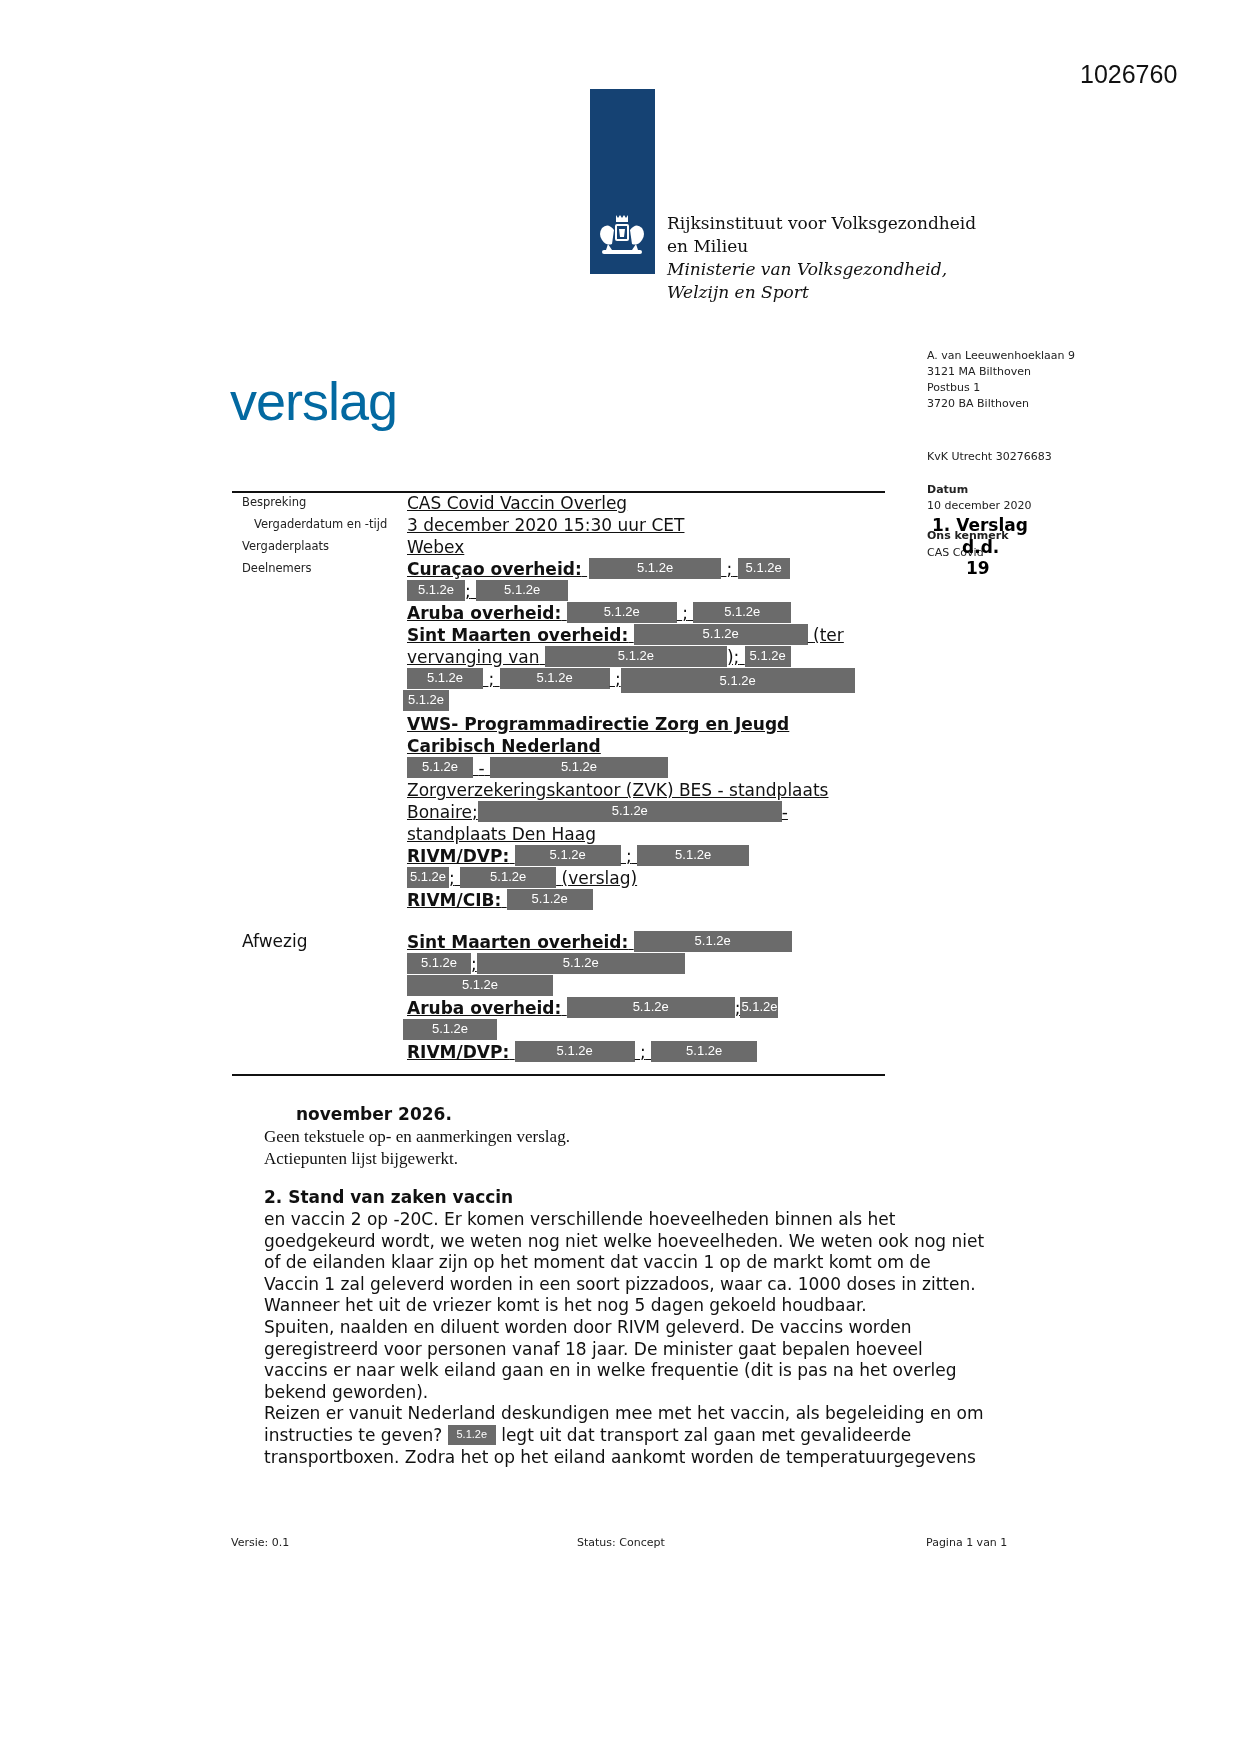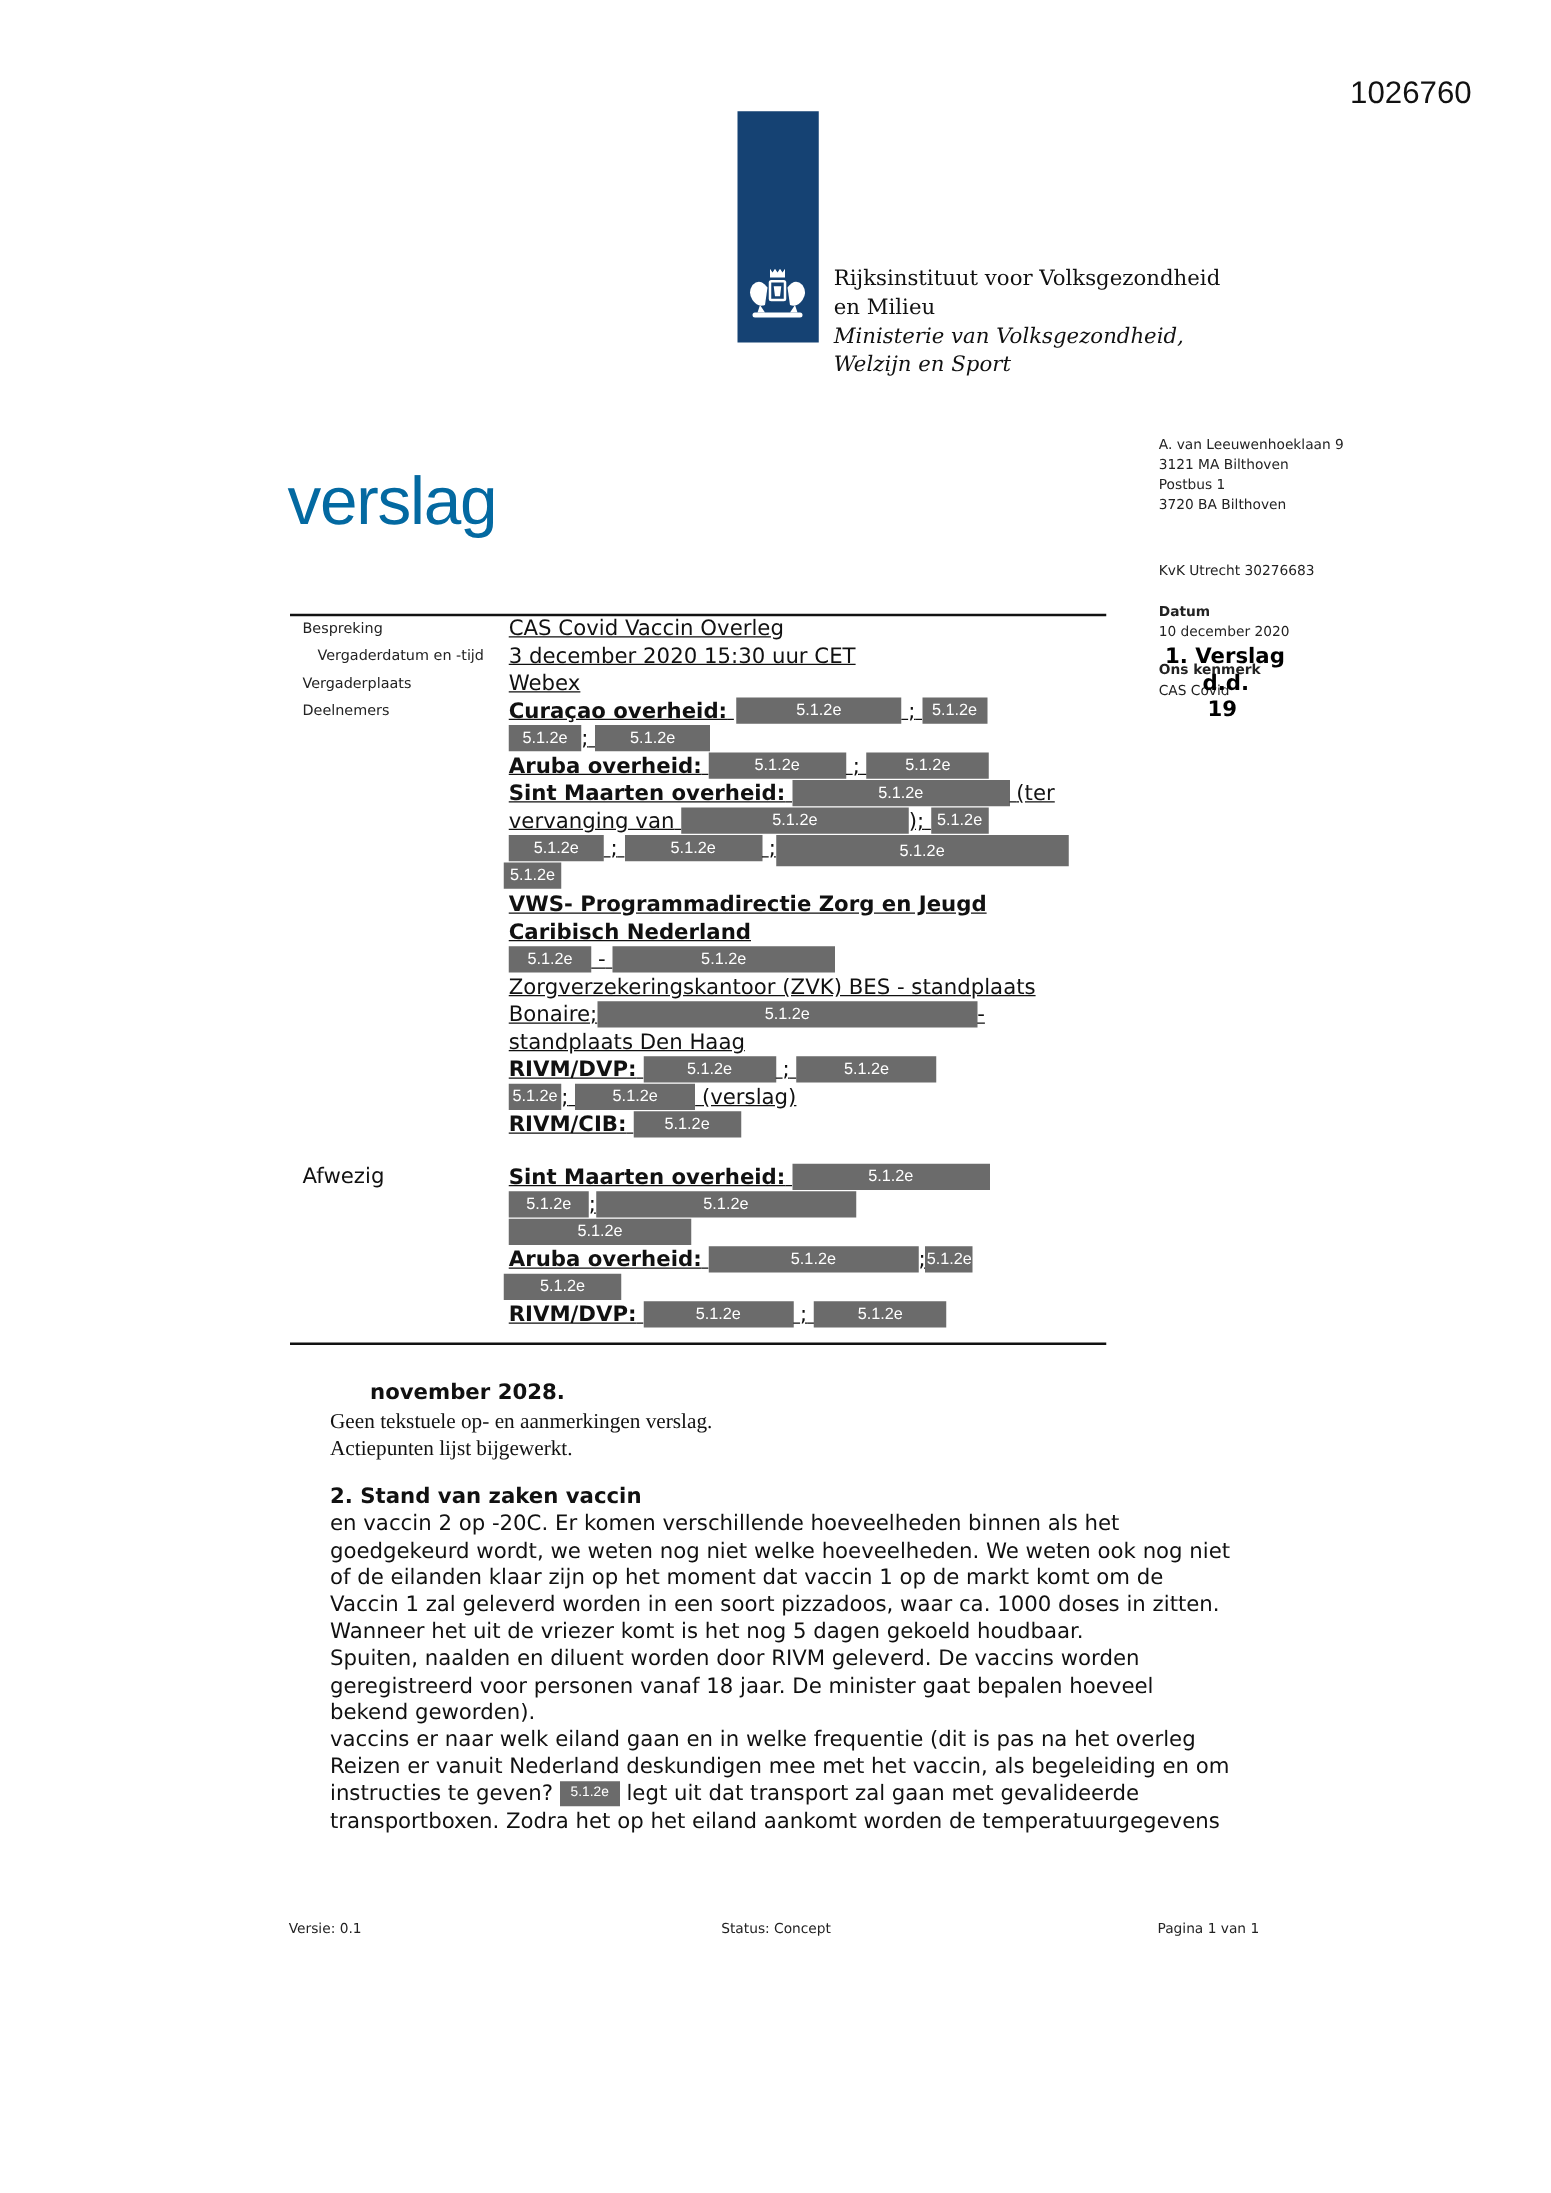--- a/index.html
+++ b/index.html
@@ -153,36 +153,36 @@
 <div class="redabs" style="left:403px;top:1019px;width:94px;">5.1.2e</div>
 <div class="row" style="top:1041px;">
   <span class="b">RIVM/DVP:</span>
   <span class="red" style="width:120px;">5.1.2e</span>
   <span>;</span>
   <span class="red" style="width:106px;">5.1.2e</span>
 </div>
 
 <div class="hline" style="left:232px;top:1074px;width:653px;height:2px;"></div>
 
-<div class="abs" style="left:296px;top:1104px;font-size:17px;font-weight:bold;">november 2028.</div>
+<div class="abs" style="left:296px;top:1104px;font-size:17px;font-weight:bold;">november 2026.</div>
 <div class="abs body-text" style="top:1126px;font-family:Liberation Serif, serif;">
   <div>Geen tekstuele op- en aanmerkingen verslag.</div>
   <div>Actiepunten lijst bijgewerkt.</div>
 </div>
 <div class="abs body-text" style="top:1187px;font-weight:bold;">2.  Stand van zaken vaccin</div>
 <div class="abs body-text" style="top:1209px;">
   <div>en vaccin 2 op -20C. Er komen verschillende hoeveelheden binnen als het</div>
   <div>goedgekeurd wordt, we weten nog niet welke hoeveelheden. We weten ook nog niet</div>
   <div>of de eilanden klaar zijn op het moment dat vaccin 1 op de markt komt om de</div>
   <div>Vaccin 1 zal geleverd worden in een soort pizzadoos, waar ca. 1000 doses in zitten.</div>
   <div>Wanneer het uit de vriezer komt is het nog 5 dagen gekoeld houdbaar.</div>
   <div>Spuiten, naalden en diluent worden door RIVM geleverd. De vaccins worden</div>
   <div>geregistreerd voor personen vanaf 18 jaar. De minister gaat bepalen hoeveel</div>
+  <div>vaccins er naar welk eiland gaan en in welke frequentie (dit is pas na het overleg</div>
   <div>bekend geworden).</div>
-  <div>vaccins er naar welk eiland gaan en in welke frequentie (dit is pas na het overleg</div>
   <div>Reizen er vanuit Nederland deskundigen mee met het vaccin, als begeleiding en om</div>
   <div>
     <span>instructies te geven?</span>
     <span class="red" style="width:48px;height:20px;line-height:19px;font-size:11px;">5.1.2e</span>
     <span>legt uit dat transport zal gaan met gevalideerde</span>
   </div>
   <div>transportboxen. Zodra het op het eiland aankomt worden de temperatuurgegevens</div>
 </div>
 
 <div class="abs foot" style="left:231px;">Versie: 0.1</div>

